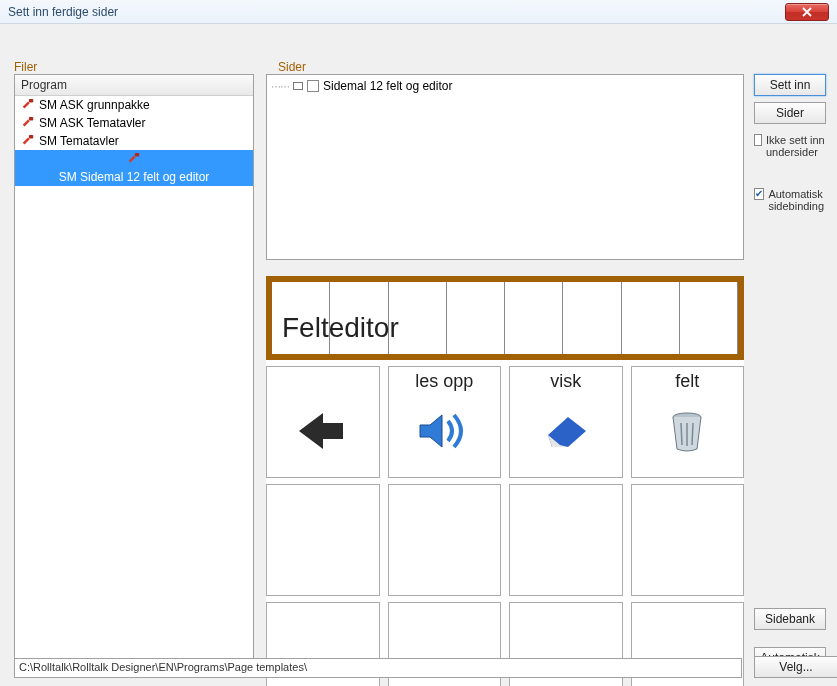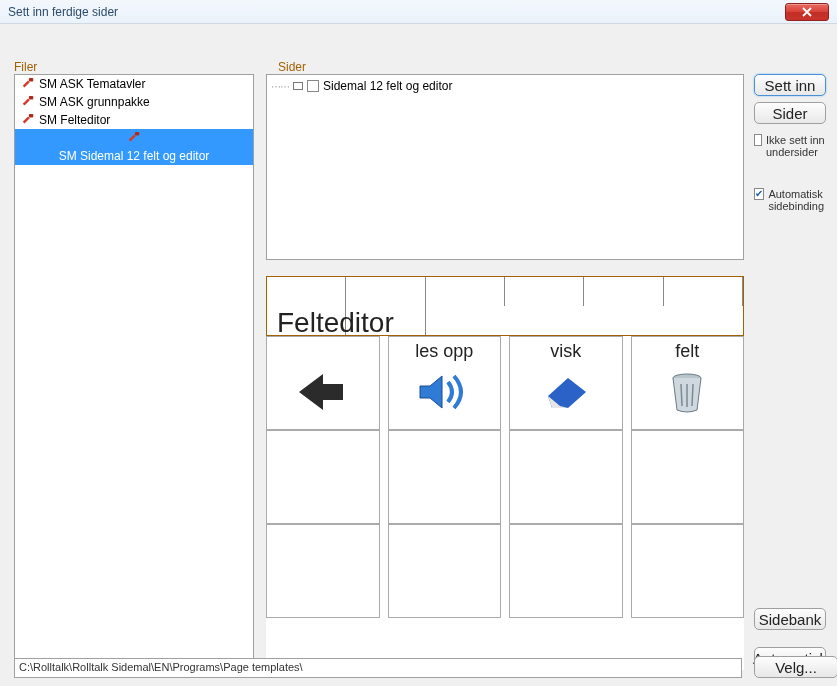--- a/index.html
+++ b/index.html
@@ -85,22 +85,22 @@
     content: "✔"; display: block; font-size: 10px; color: #1a5fb4; line-height: 10px; text-align: center;
   }
   .right-buttons {
     position: absolute; left: 754px; top: 50px; width: 72px;
     display: flex; flex-direction: column; gap: 6px;
   }
   .btn {
     height: 22px;
     background: linear-gradient(to bottom, #fdfdfd, #e8e8e8);
     border: 1px solid #9f9f9f;
-    border-radius: 5px;
-    font-size: 15px;
+    border-radius: 0;
+    font-size: 12px;
     color: #222;
     display: flex; align-items: center; justify-content: center;
     cursor: pointer;
     padding: 0 6px;
   }
   .btn.default {
     border: 1px solid #4a90d9;
     box-shadow: 0 0 2px #7ab7f0;
   }
   .checkboxes {
@@ -109,37 +109,38 @@
     font-size: 11px; color: #333;
   }
   .chk-wrap { display: flex; gap: 4px; align-items: flex-start; justify-content: space-between; }
   .preview-pane {
     position: absolute;
     left: 266px; top: 252px; width: 478px; height: 394px;
     background: #fff;
   }
   .grid-header {
     display: grid;
-    grid-template-columns: repeat(6, 1fr);
-    height: 60px;
-    border: 1px solid #a16207;
+    grid-template-columns: repeat(8, 1fr);
+    height: 84px;
+    border: 6px solid #a16207;
   }
   .grid-header > div { border-right: 1px solid #888; }
   .grid-header > div:last-child { border-right: none; }
   .felteditor-label {
     position: absolute;
     top: 30px; left: 10px;
     font-size: 28px;
     color: #222;
     font-family: Arial, sans-serif;
   }
   .grid-row {
     display: grid;
     grid-template-columns: repeat(4, 1fr);
-    height: 94px;
+    height: 112px;
+    margin-top: 6px;
     gap: 8px;
   }
   .cell {
     border: 1px solid #aaa;
     background: #fff;
     display: flex;
     flex-direction: column;
     align-items: center;
     justify-content: center;
     font-size: 18px;
@@ -178,40 +179,41 @@
       </svg>
   </div>
 </div>
 
 <div class="content">
 
   <div class="section-label filer-label">Filer</div>
   <div class="section-label sider-label">Sider</div>
 
   <div class="left-pane">
+    <div class="tree-header">Program</div>
     <div class="tree-item">
       <svg class="hammer-icon" viewBox="0 0 16 16">
           <path d="M2 10 L8 4 L10 6 L4 12 Z" fill="#d43a2a"></path>
           <rect x="9" y="1" width="5" height="4" rx="1" fill="#b02a1c"></rect>
         </svg>
-      <span>SM ASK Tematavler</span>
+      <span>SM ASK grunnpakke</span>
     </div>
     <div class="tree-item">
       <svg class="hammer-icon" viewBox="0 0 16 16">
           <path d="M2 10 L8 4 L10 6 L4 12 Z" fill="#d43a2a"></path>
           <rect x="9" y="1" width="5" height="4" rx="1" fill="#b02a1c"></rect>
         </svg>
-      <span>SM ASK grunnpakke</span>
+      <span>SM ASK Tematavler</span>
     </div>
     <div class="tree-item">
       <svg class="hammer-icon" viewBox="0 0 16 16">
           <path d="M2 10 L8 4 L10 6 L4 12 Z" fill="#d43a2a"></path>
           <rect x="9" y="1" width="5" height="4" rx="1" fill="#b02a1c"></rect>
         </svg>
-      <span>SM Felteditor</span>
+      <span>SM Tematavler</span>
     </div>
     <div class="tree-item selected">
       <svg class="hammer-icon" viewBox="0 0 16 16">
           <path d="M2 10 L8 4 L10 6 L4 12 Z" fill="#d43a2a"></path>
           <rect x="9" y="1" width="5" height="4" rx="1" fill="#b02a1c"></rect>
         </svg>
       <span>SM Sidemal 12 felt og editor</span>
     </div>
   </div>
 
@@ -299,18 +301,18 @@
       <div class="cell"></div>
       <div class="cell"></div>
     </div>
   </div>
 
   <div class="bottom-buttons">
     <div class="btn">Sidebank</div>
     <div class="btn">Automatisk</div>
   </div>
 
-  <div class="path-bar">C:\Rolltalk\Rolltalk Sidemal\EN\Programs\Page templates\</div>
+  <div class="path-bar">C:\Rolltalk\Rolltalk Designer\EN\Programs\Page templates\</div>
   <div class="velg-btn">
     <div class="btn">Velg...</div>
   </div>
 
 </div>
 
 </body></html>

